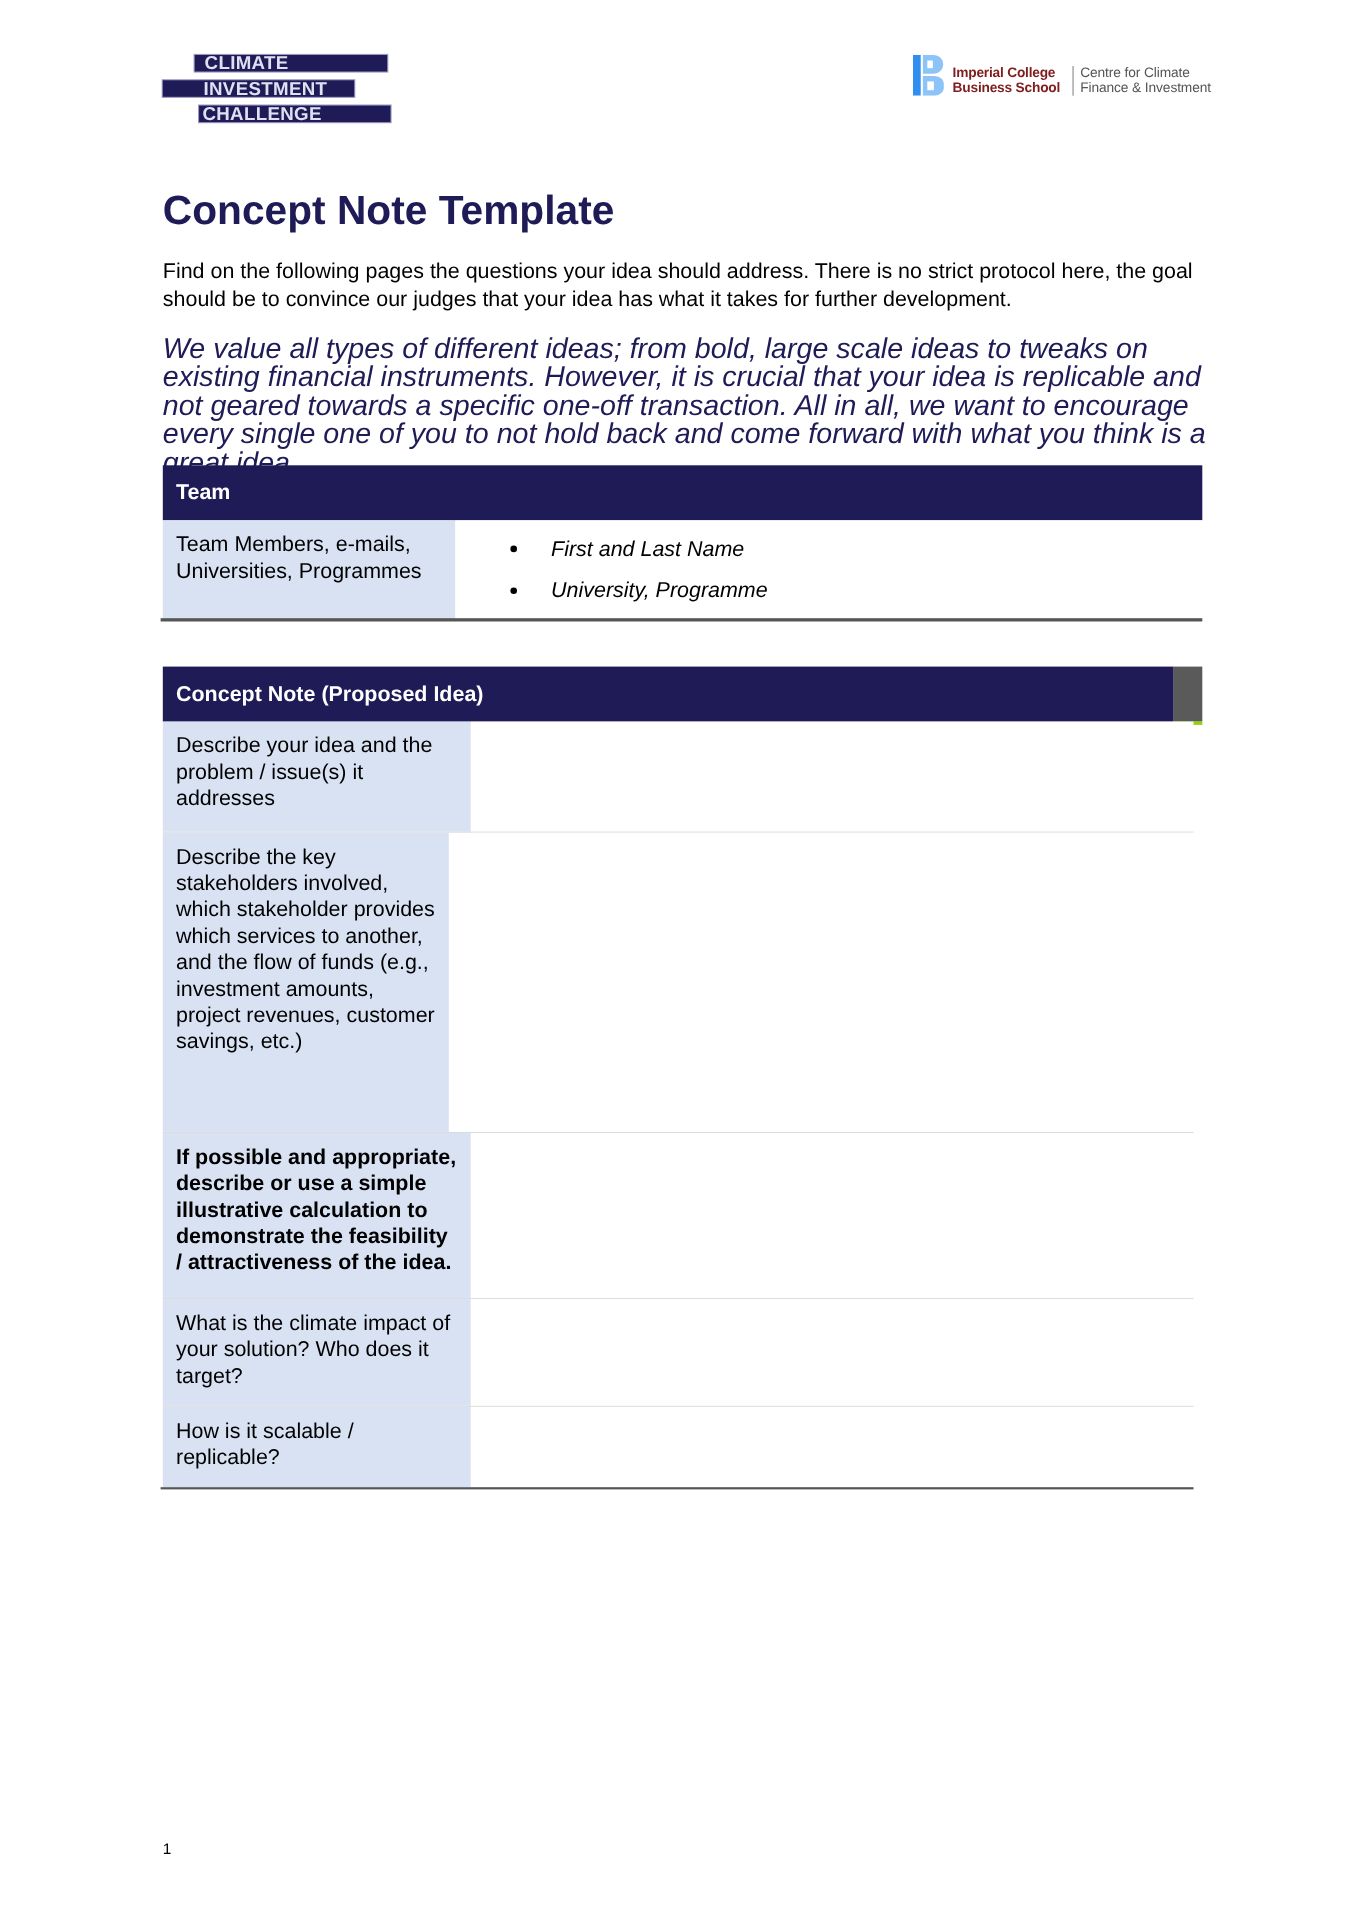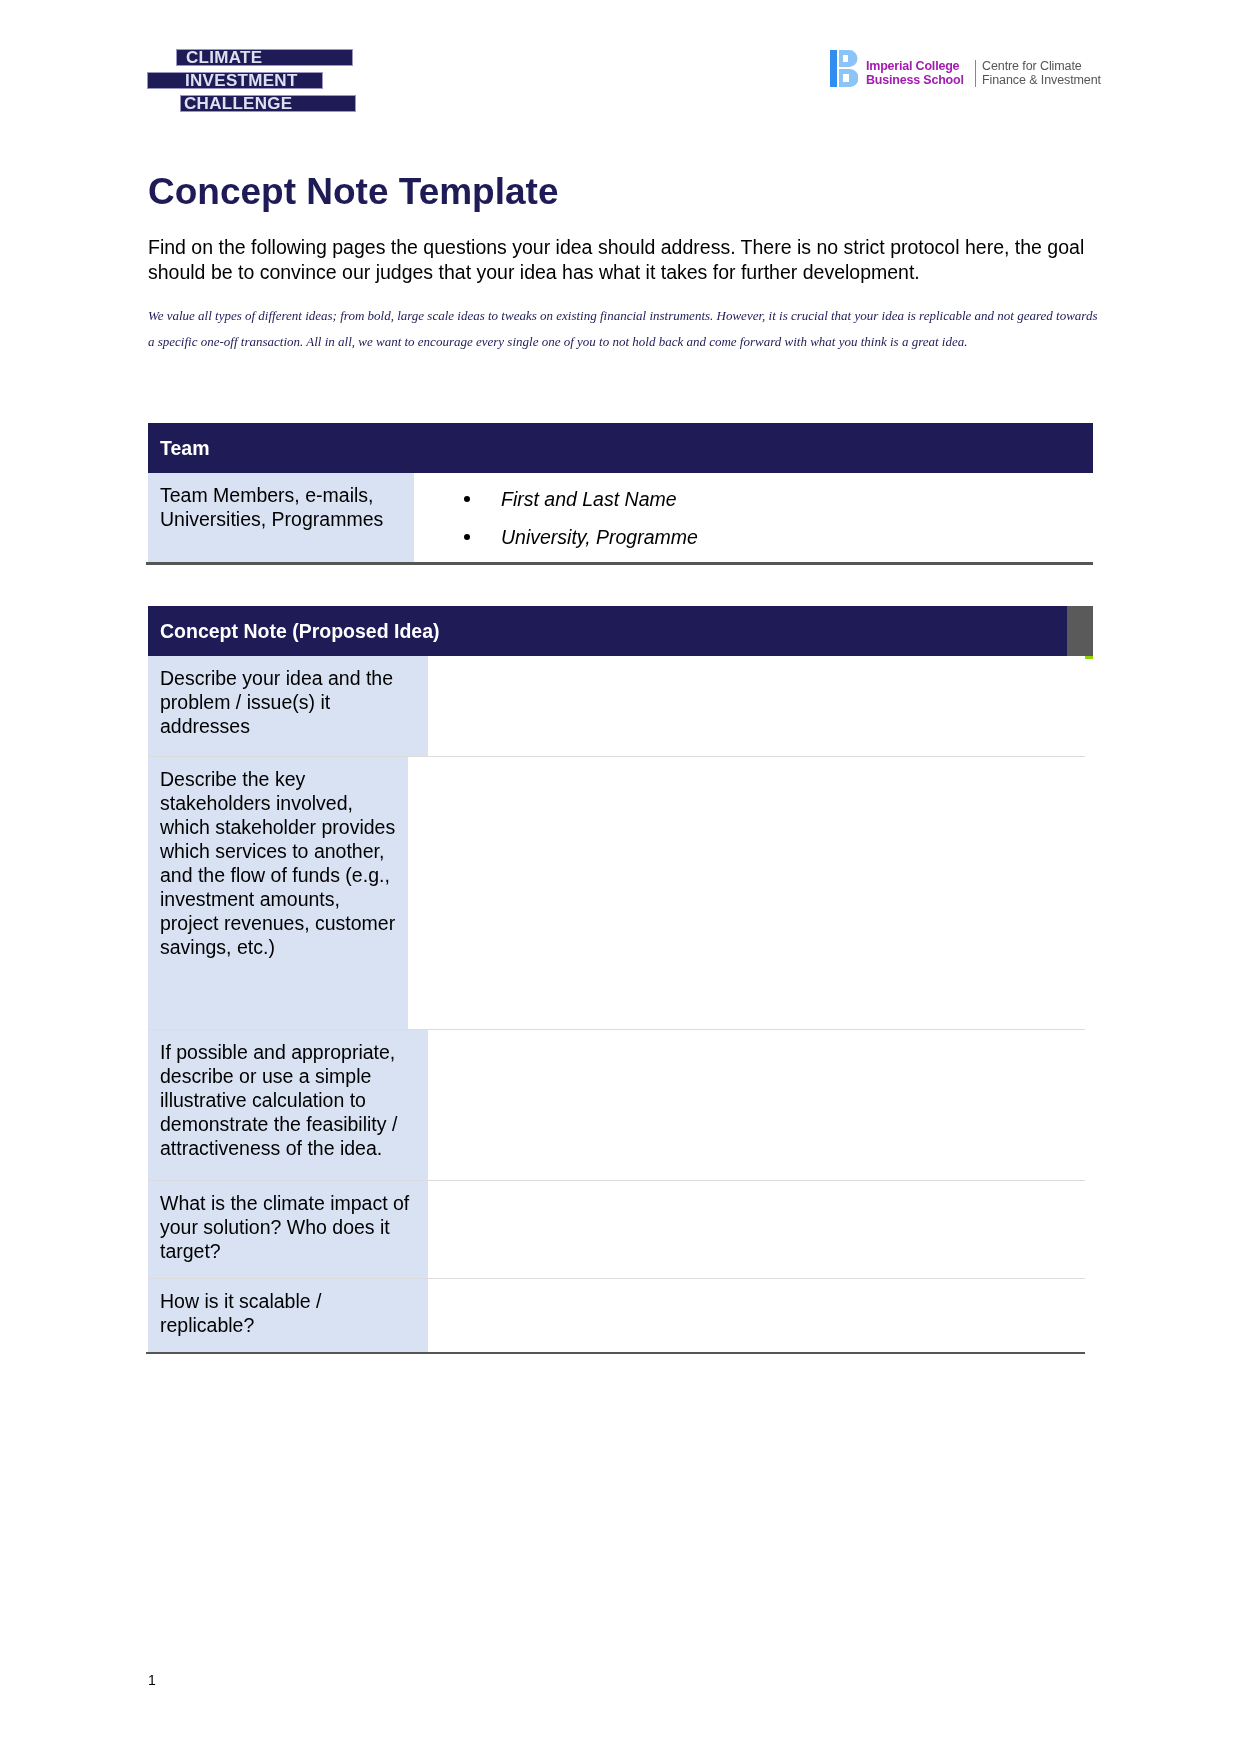--- a/index.html
+++ b/index.html
@@ -9,31 +9,31 @@
 
   
   .logo-bar { position: absolute; height: 15px; background: #1e1b57;
               box-shadow: 0 0 0 1px #9a98c0; }
   .logo-text { position: absolute; color: #dfe1f2; font-weight: bold; font-size: 17px;
                line-height: 15px; letter-spacing: 0.3px; white-space: nowrap; }
 
   
   .icb-b { position: absolute; left: 830px; top: 50px; width: 28px; height: 37px; }
   .icb-name { position: absolute; left: 866px; top: 59px; font-size: 12.5px; font-weight: bold;
-              line-height: 14px; color: #a21caf; letter-spacing: -0.2px; }
+              line-height: 14px; color: #7f1d1d; letter-spacing: -0.2px; }
   .icb-divider { position: absolute; left: 975px; top: 60px; width: 1px; height: 27px; background: #888; }
   .icb-centre { position: absolute; left: 982px; top: 59px; font-size: 12.5px; line-height: 14px;
                 color: #555; letter-spacing: -0.1px; }
 
   .title { position: absolute; left: 148px; top: 170px; font-size: 37px; font-weight: bold;
            color: #1e1b57; margin: 0; line-height: 44px; }
   .intro { position: absolute; left: 148px; top: 235px; width: 950px; font-size: 19.5px;
            line-height: 25px; margin: 0; color: #000; }
-  .intro-italic { position: absolute; left: 148px; top: 303px; width: 950px; font-size: 13px;
-                  line-height: 26px; font-style: italic; color: #1e1b57; margin: 0; font-family: Liberation Serif, serif; }
+  .intro-italic { position: absolute; left: 148px; top: 303px; width: 950px; font-size: 26px;
+                  line-height: 26px; font-style: italic; color: #1e1b57; margin: 0; }
 
   
   .tbl-header { position: absolute; background: #1e1b57; color: #fff; font-weight: bold;
                 font-size: 19.5px; padding-left: 12px; box-sizing: border-box; display: flex; align-items: center; }
   .label-cell { position: absolute; background: #d9e2f3; box-sizing: border-box;
                 padding: 10px 12px 0 12px; font-size: 19.5px; line-height: 24px; color: #000; }
   .label-cell p { margin: 0 0 6px 0; }
   .value-cell { position: absolute; background: #fff; box-sizing: border-box; }
   .row-divider { position: absolute; height: 1px; background: #dcdcdc; }
   .bottom-border { position: absolute; height: 2px; background: #555; }
@@ -100,21 +100,21 @@
   </div>
   <div class="value-cell" style="left:428px; top:656px; width:657px; height:100px;"></div>
   <div class="row-divider" style="left:148px; top:756px; width:937px;"></div>
 
   <div class="label-cell" style="left:148px; top:757px; width:260px; height:272px;">
     <p>Describe the key stakeholders involved, which stakeholder provides which services to another, and the flow of funds (e.g., investment amounts, project revenues, customer savings, etc.)</p>
   </div>
   <div class="value-cell" style="left:428px; top:757px; width:657px; height:272px;"></div>
   <div class="row-divider" style="left:148px; top:1029px; width:937px;"></div>
 
-  <div class="label-cell" style="left:148px; top:1030px; width:280px; height:150px;">
+  <div class="label-cell" style="left:148px; top:1030px; width:280px; height:150px;font-weight:bold;">
     <p>If possible and appropriate, describe or use a simple illustrative calculation to demonstrate the feasibility / attractiveness of the idea.</p>
   </div>
   <div class="value-cell" style="left:428px; top:1030px; width:657px; height:150px;"></div>
   <div class="row-divider" style="left:148px; top:1180px; width:937px;"></div>
 
   <div class="label-cell" style="left:148px; top:1181px; width:280px; height:97px;">
     <p>What is the climate impact of your solution? Who does it target?</p>
   </div>
   <div class="value-cell" style="left:428px; top:1181px; width:657px; height:97px;"></div>
   <div class="row-divider" style="left:148px; top:1278px; width:937px;"></div>

